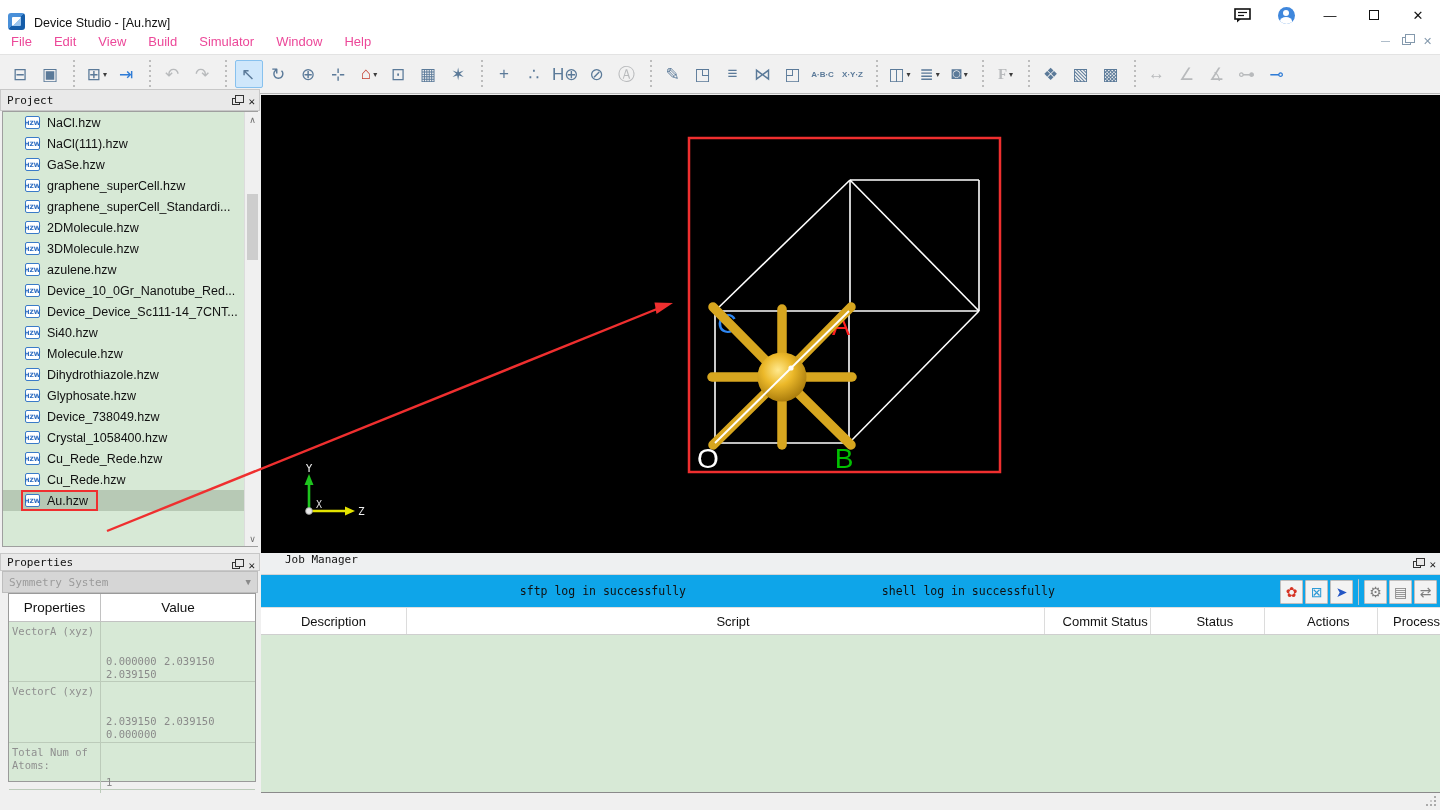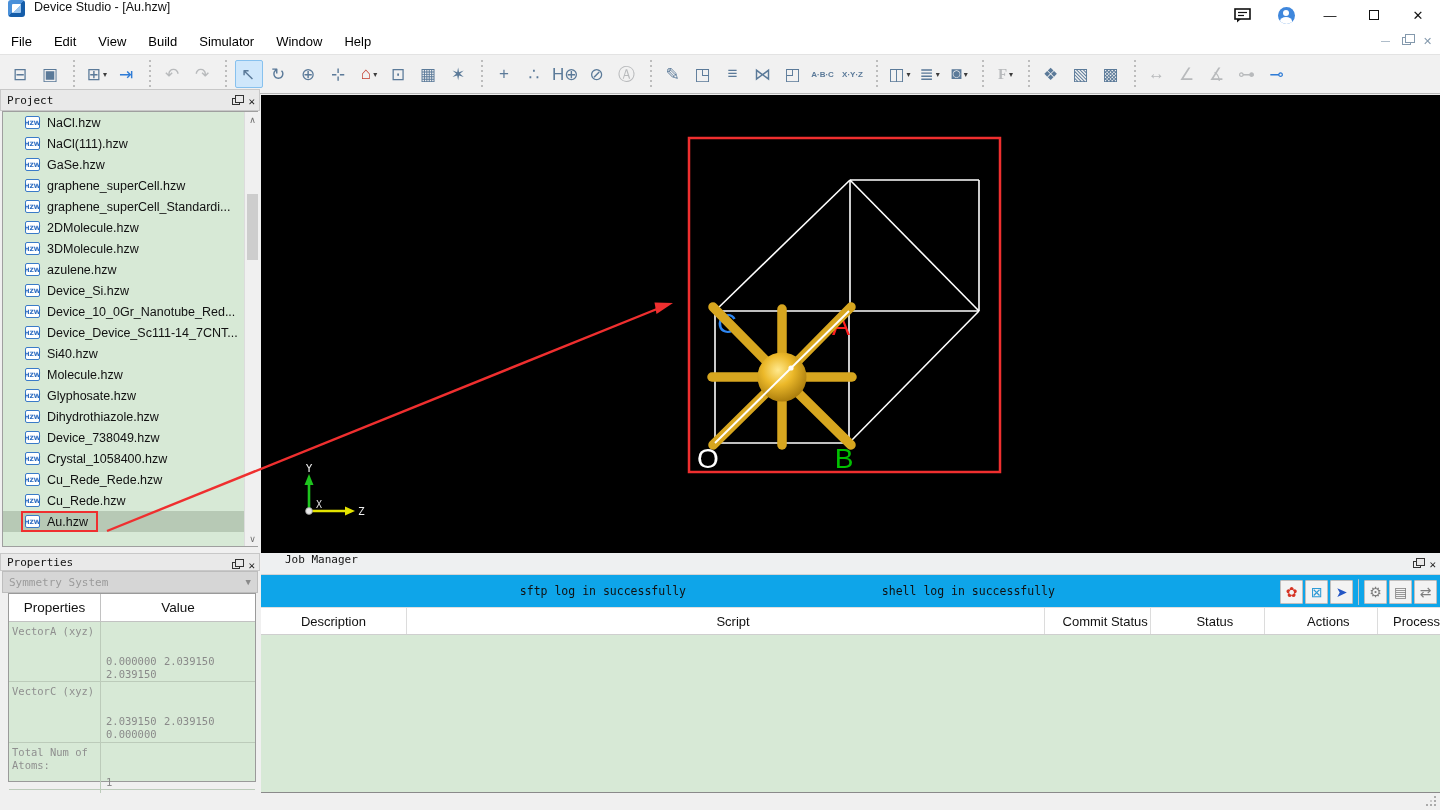--- a/index.html
+++ b/index.html
@@ -1,38 +1,38 @@
 <!DOCTYPE html>
 <html><head>
 <meta charset="utf-8">
 <style>
   * { margin:0; padding:0; box-sizing:border-box; }
   html,body { width:1440px; height:810px; overflow:hidden; background:#f0f0f0;
               font-family:"Liberation Sans", sans-serif; }
   .app { position:relative; width:1440px; height:810px; background:#f0f0f0; }
 
   
-  .titlebar { height:30px; background:#ffffff; display:flex; align-items:flex-start; position:relative; }
+  .titlebar { height:30px; background:#ffffff; display:flex; align-items:flex-end; position:relative; }
   .app-logo { width:17px; height:17px; margin:0 9px 0 8px; border-radius:3px;
               background:linear-gradient(135deg,#4a90d9 0 50%,#155da9 50% 100%); position:relative; }
   .app-logo::after { content:""; position:absolute; left:4px; top:4px; width:9px; height:9px;
               background:linear-gradient(135deg,#ffffff 0 50%,#9cc6ef 50% 100%); border-radius:1px; }
   .win-title { font-size:12.5px; color:#111; }
   .tb-controls { position:absolute; right:0; top:0; height:30px; display:flex; align-items:center; }
   .tb-btn { width:44px; height:30px; display:flex; align-items:center; justify-content:center;
             color:#111; font-size:13px; }
   .chat-svg { width:17px; height:15px; }
   .avatar { width:17px; height:17px; border-radius:50%; background:#3f87dc; position:relative; overflow:hidden; }
   .avatar::before { content:""; position:absolute; left:5.5px; top:3px; width:6px; height:6px; background:#fff; border-radius:50%; }
   .avatar::after  { content:""; position:absolute; left:2.5px; top:10px; width:12px; height:8px; background:#fff; border-radius:50% 50% 0 0; }
   .max-box { width:10px; height:10px; border:1.4px solid #111; }
 
   
   .menubar { height:24px; background:#ffffff; display:flex; align-items:center; position:relative; }
-  .menu-item { padding:0 11px; font-size:13px; color:#000000; height:24px; line-height:24px; }
+  .menu-item { padding:0 11px; font-size:13px; color:#ec4899; height:24px; line-height:24px; }
   .mdi-controls { position:absolute; right:5px; top:4px; display:flex; gap:6px; align-items:center; }
   .mdi-btn { width:15px; height:14px; display:flex; align-items:center; justify-content:center;
              color:#8499ad; font-size:11px; }
   .float-ico { width:9px; height:8px; border:1px solid #8499ad; position:relative; background:transparent; }
   .float-ico::after { content:""; position:absolute; left:2px; top:-4px; width:8px; height:7px;
              border:1px solid #8499ad; background:#fff; }
 
   
   .toolbar { height:40px; background:#f1f1f1; border-top:1px solid #e3e3e3; border-bottom:1px solid #b9b9b9;
              display:flex; align-items:center; padding-left:6px; }
@@ -410,51 +410,46 @@
           <span class="plabel">3DMolecule.hzw</span>
 
         </div>
         <div class="pitem">
           <span class="hzw-ico">HZW</span>
           <span class="plabel">azulene.hzw</span>
 
         </div>
         <div class="pitem">
           <span class="hzw-ico">HZW</span>
-          <span class="plabel">Device_Si.hzw</span>
-
-        </div>
-        <div class="pitem">
-          <span class="hzw-ico">HZW</span>
           <span class="plabel">Device_10_0Gr_Nanotube_Red...</span>
 
         </div>
         <div class="pitem">
           <span class="hzw-ico">HZW</span>
           <span class="plabel">Device_Device_Sc111-14_7CNT...</span>
 
         </div>
         <div class="pitem">
           <span class="hzw-ico">HZW</span>
           <span class="plabel">Si40.hzw</span>
 
         </div>
         <div class="pitem">
           <span class="hzw-ico">HZW</span>
           <span class="plabel">Molecule.hzw</span>
 
         </div>
         <div class="pitem">
           <span class="hzw-ico">HZW</span>
+          <span class="plabel">Dihydrothiazole.hzw</span>
+
+        </div>
+        <div class="pitem">
+          <span class="hzw-ico">HZW</span>
           <span class="plabel">Glyphosate.hzw</span>
-
-        </div>
-        <div class="pitem">
-          <span class="hzw-ico">HZW</span>
-          <span class="plabel">Dihydrothiazole.hzw</span>
 
         </div>
         <div class="pitem">
           <span class="hzw-ico">HZW</span>
           <span class="plabel">Device_738049.hzw</span>
 
         </div>
         <div class="pitem">
           <span class="hzw-ico">HZW</span>
           <span class="plabel">Crystal_1058400.hzw</span>

